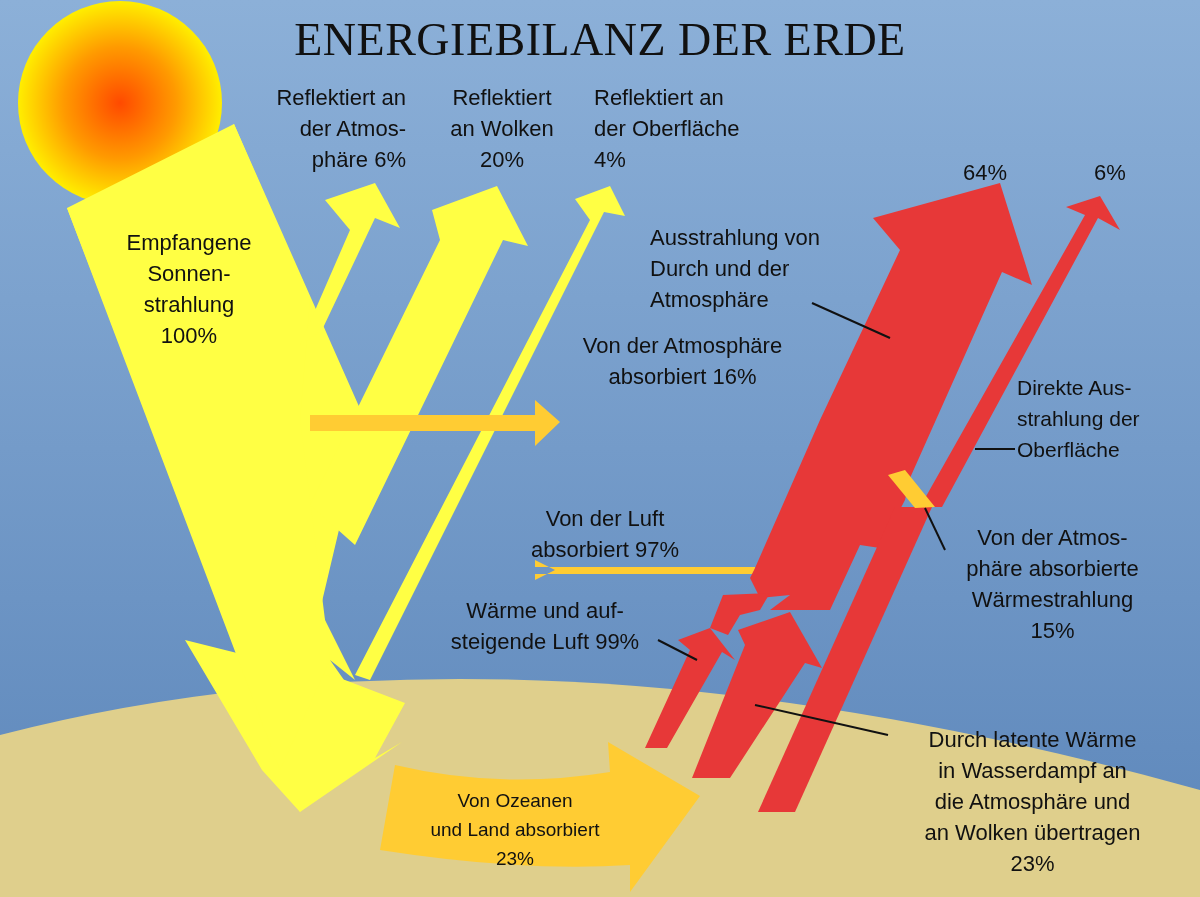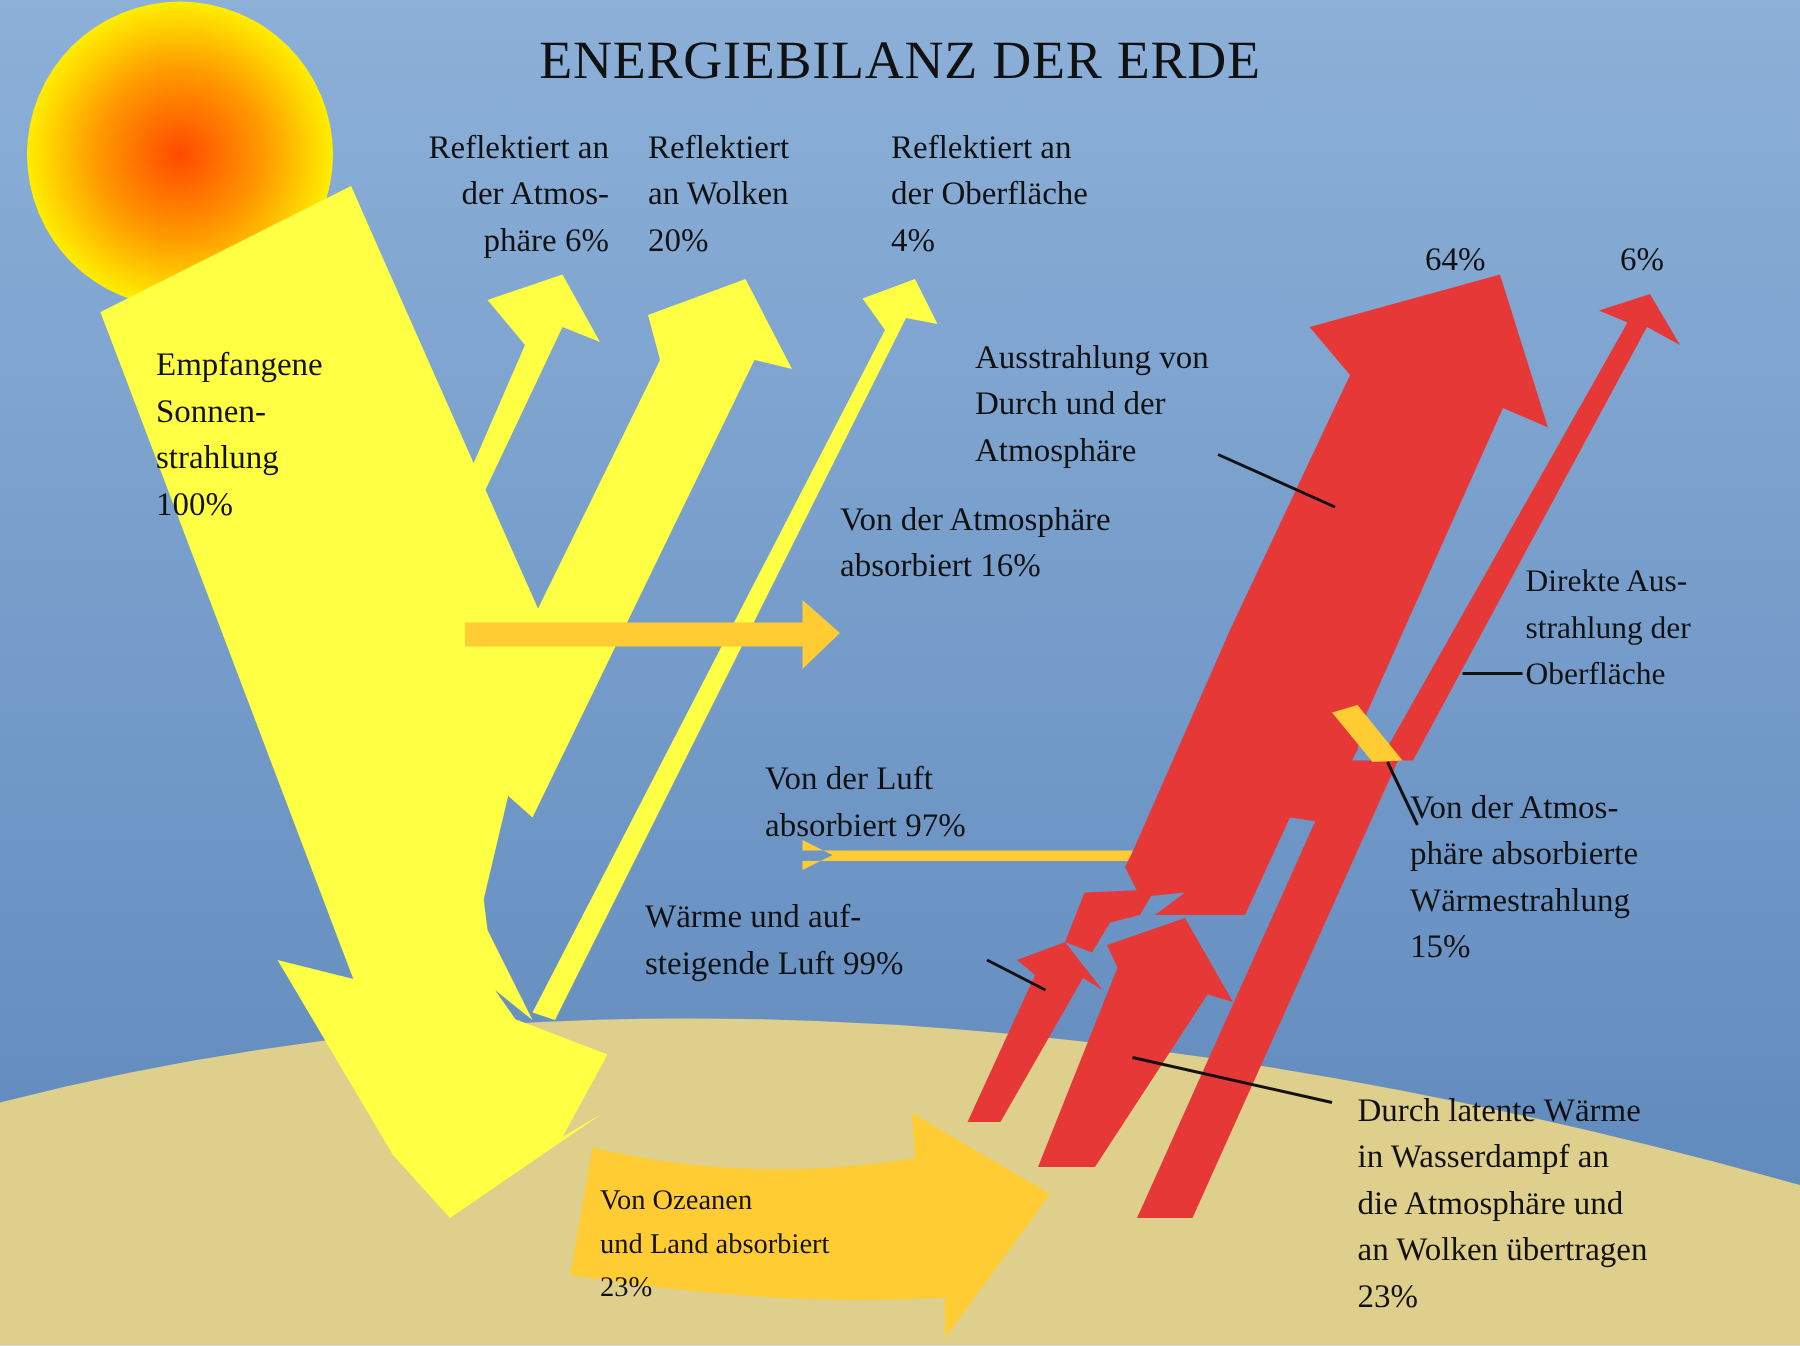--- a/index.html
+++ b/index.html
@@ -1,22 +1,22 @@
 <!DOCTYPE html>
 <html><head>
 <meta charset="utf-8">
 <style>
   html, body { margin:0; padding:0; }
   body { width:1200px; height:897px; overflow:hidden; position:relative; font-family:"Liberation Serif","DejaVu Serif",serif; }
   svg.diagram { position:absolute; left:0; top:0; width:1200px; height:897px; }
-  .lbl { position:absolute; color:#111; font-family:Liberation Serif, serif; font-size:22px; line-height:31px; white-space:pre; }
-  .c { text-align:left; }
+  .lbl { position:absolute; color:#111; font-family:Liberation Sans, sans-serif; font-size:22px; line-height:31px; white-space:pre; }
+  .c { text-align:center; }
   .r { text-align:right; }
   .l { text-align:left; }
-  .title { position:absolute; left:0; width:1200px; top:14px; text-align:center; font-size:36px; line-height:52px; color:#111; font-family:"Liberation Serif","DejaVu Serif",serif; letter-spacing:0.5px; }
+  .title { position:absolute; left:0; width:1200px; top:14px; text-align:center; font-size:46px; line-height:52px; color:#111; font-family:"Liberation Serif","DejaVu Serif",serif; letter-spacing:0.5px; }
 </style>
 </head>
 <body>
 
 <svg class="diagram" viewBox="0 0 1200 897">
   <defs>
     <linearGradient id="sky" x1="0" y1="0" x2="0" y2="1">
       <stop offset="0" stop-color="#8cb0d8"></stop>
       <stop offset="1" stop-color="#5c86ba"></stop>
     </linearGradient>

